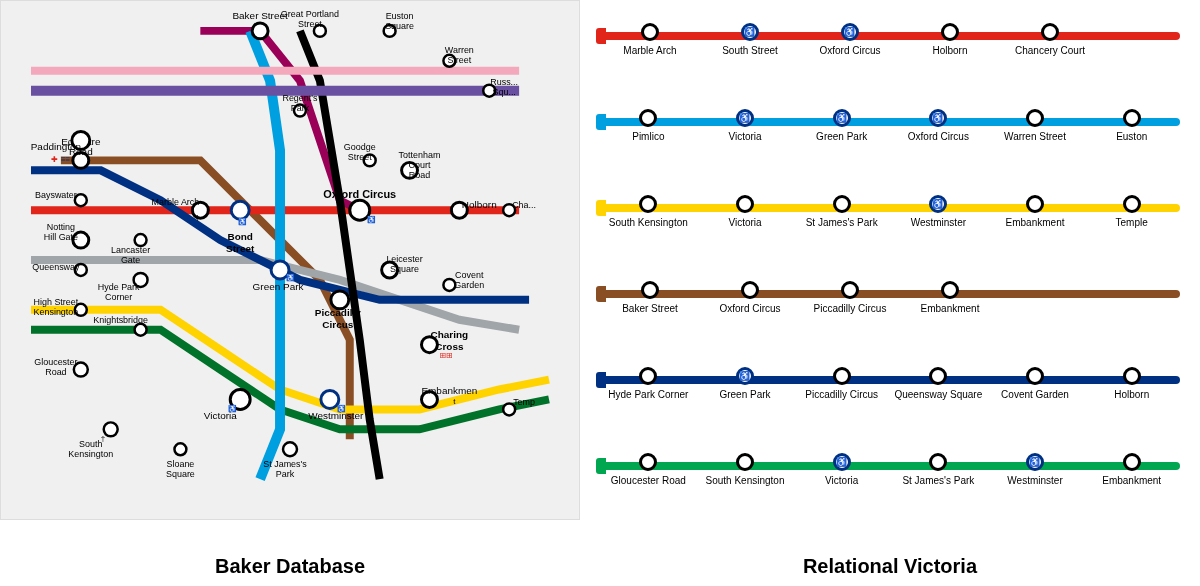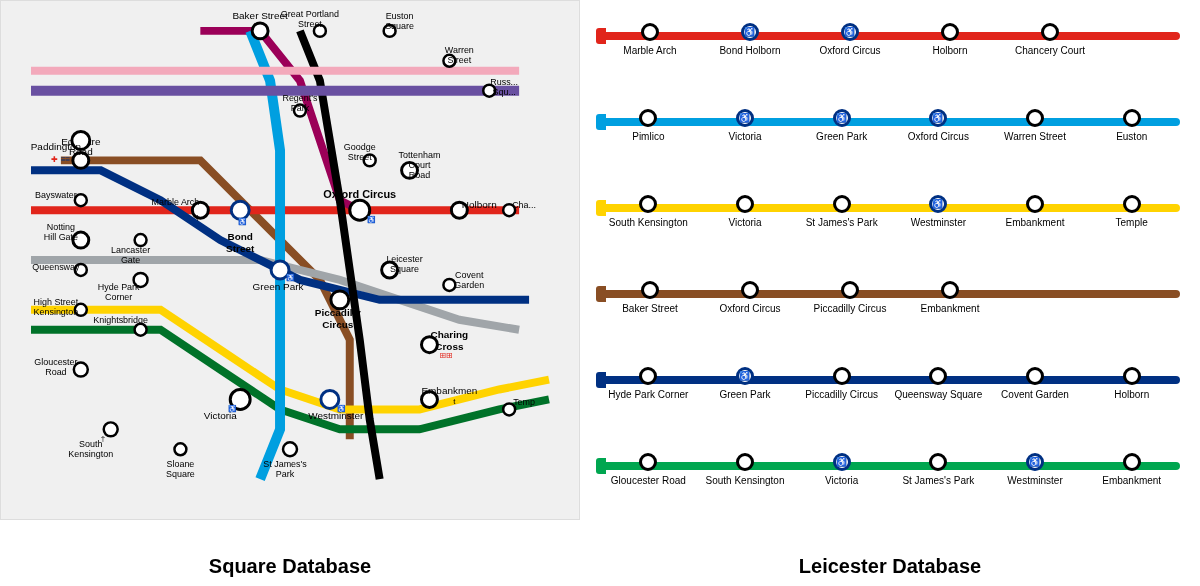--- a/index.html
+++ b/index.html
@@ -305,21 +305,21 @@
 
     <div class="line-row">
       <div class="line-track" style="background: #E1251B;"></div>
       <div class="end-cap-left" style="background:#E1251B;"></div>
       <div class="station-group">
         <div class="station-dot"></div>
         <div class="station-name">Marble Arch</div>
       </div>
       <div class="station-group">
         <div class="station-dot accessible"></div>
-        <div class="station-name">Bond Holborn</div>
+        <div class="station-name">South Street</div>
       </div>
       <div class="station-group">
         <div class="station-dot accessible"></div>
         <div class="station-name">Oxford Circus</div>
       </div>
       <div class="station-group">
         <div class="station-dot"></div>
         <div class="station-name">Holborn</div>
       </div>
       <div class="station-group">
@@ -461,15 +461,15 @@
       </div>
       <div class="station-group">
         <div class="station-dot"></div>
         <div class="station-name">Embankment</div>
       </div>
     </div>
   </div>
 </div>
 
 <div class="bottom-labels">
-  <div class="section-label">Square Database</div>
-  <div class="section-label-right">Leicester Database</div>
+  <div class="section-label">Baker Database</div>
+  <div class="section-label-right">Relational Victoria</div>
 </div>
 
 </body></html>

